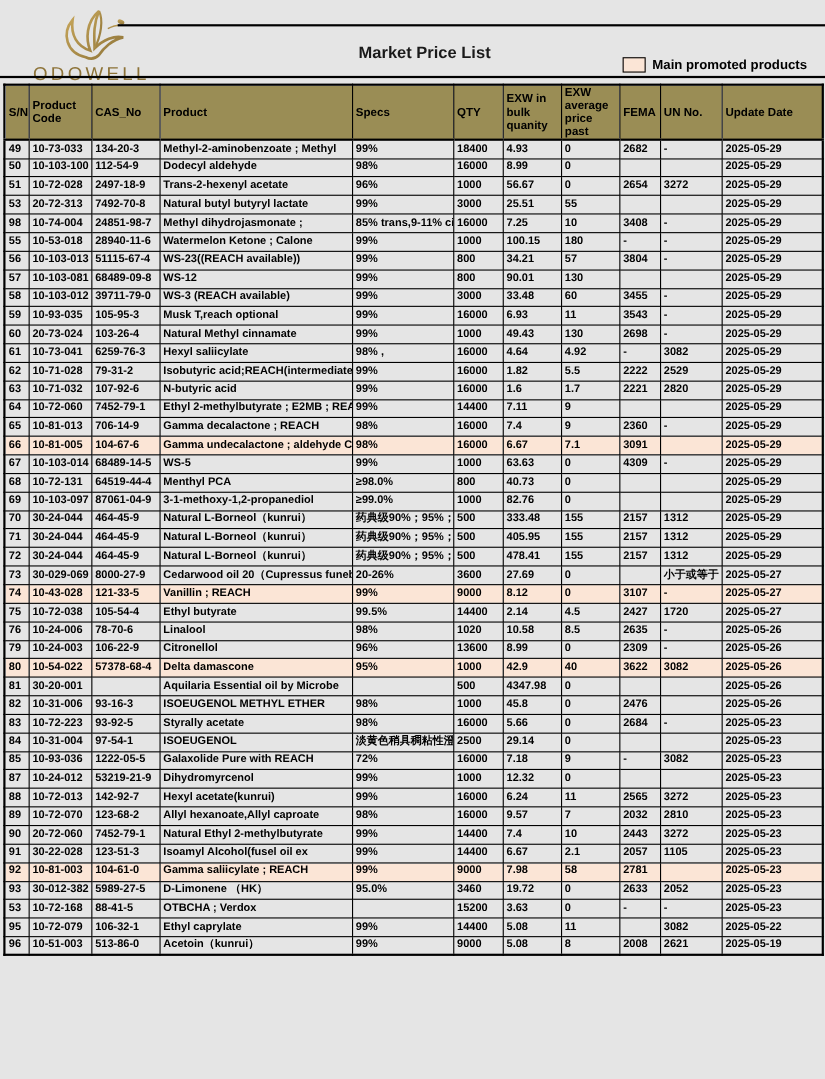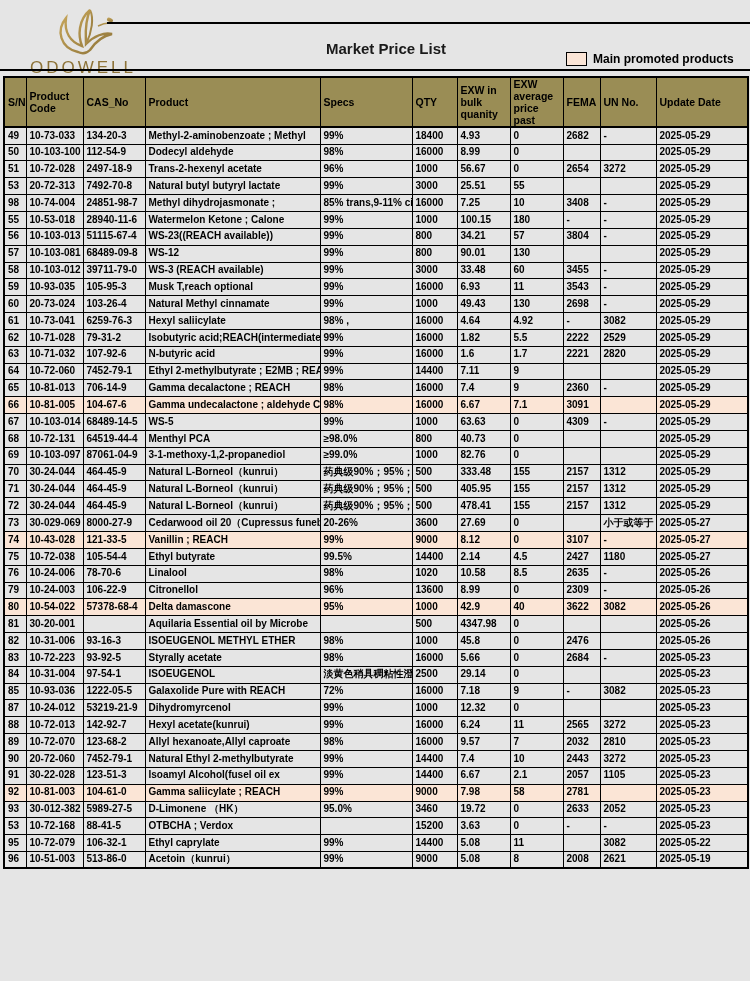--- a/index.html
+++ b/index.html
@@ -441,21 +441,21 @@
         <tr>
           <td>75</td>
           <td>10-72-038</td>
           <td>105-54-4</td>
           <td>Ethyl butyrate</td>
           <td>99.5%</td>
           <td>14400</td>
           <td>2.14</td>
           <td>4.5</td>
           <td>2427</td>
-          <td>1180</td>
+          <td>1720</td>
           <td>2025-05-27</td>
         </tr>
         <tr>
           <td>76</td>
           <td>10-24-006</td>
           <td>78-70-6</td>
           <td>Linalool</td>
           <td>98%</td>
           <td>1020</td>
           <td>10.58</td>

